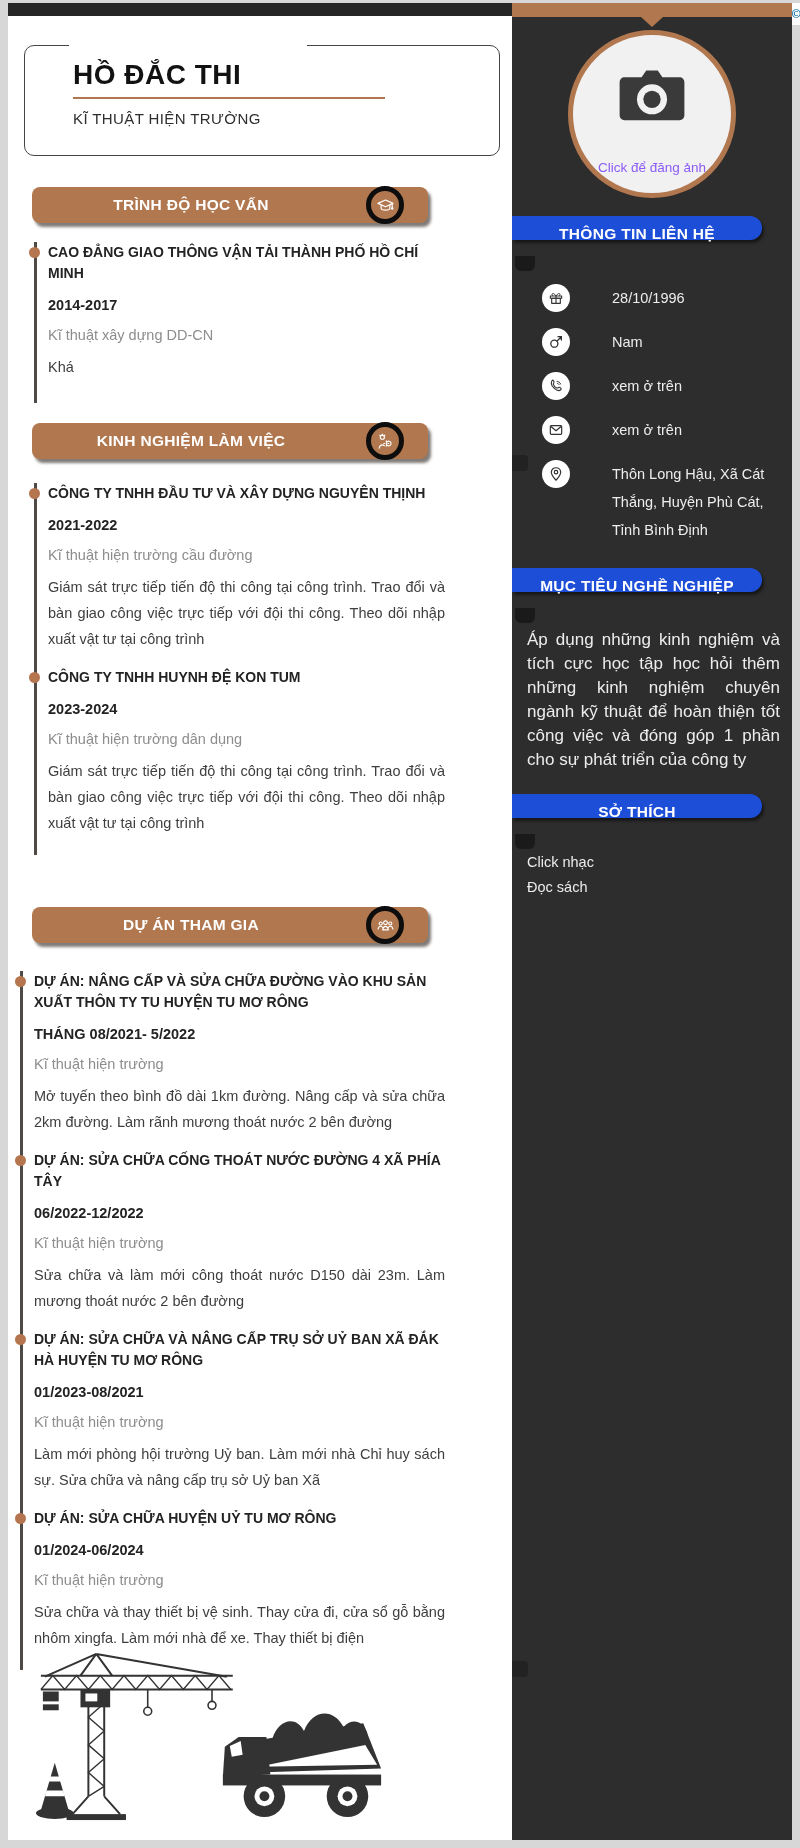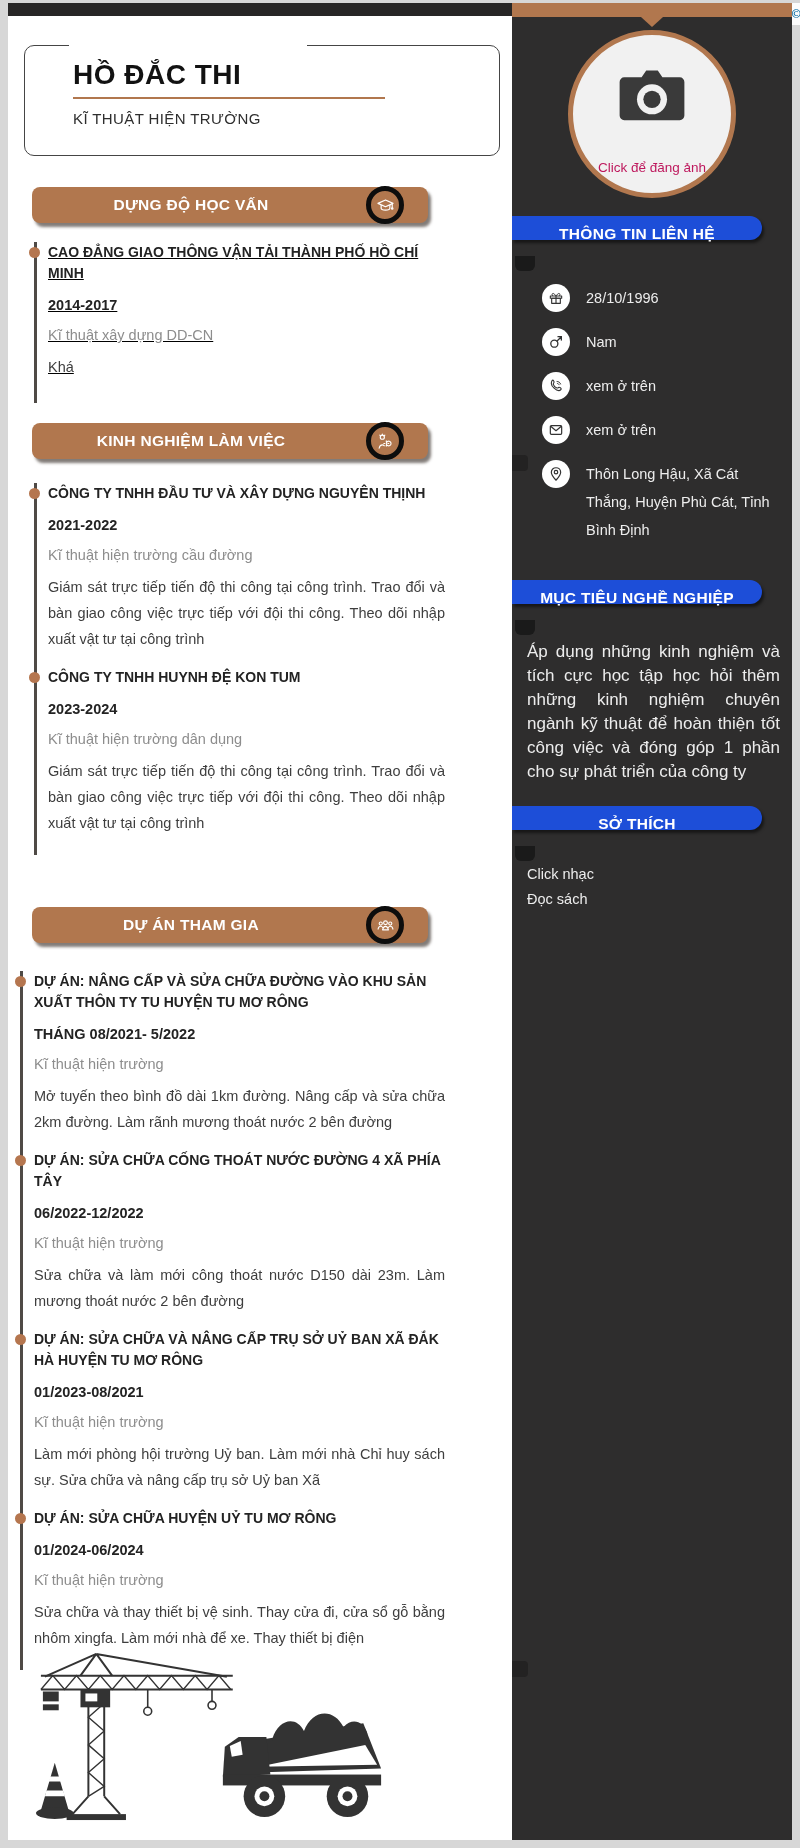--- a/index.html
+++ b/index.html
@@ -43,74 +43,74 @@
   .e-period{font-size:14.5px;font-weight:700;color:#232323;margin:0 0 14px 0;}
   .e-role{font-size:14.5px;color:#8d8d8d;margin:0 0 11px 0;}
   .e-desc{font-size:14.5px;color:#3e3e3e;line-height:26px;text-align:justify;margin:0 0 15px 0;}
 
   .illustration{position:absolute;left:18px;bottom:16px;width:372px;height:178px;}
 
   
   .photo-wrap{width:158px;height:158px;border:5px solid #b1774e;border-radius:50%;background:#f1f1f1;
     margin:13px auto 0 auto;position:relative;cursor:pointer;}
   .photo-wrap svg{position:absolute;left:50%;top:34px;transform:translateX(-50%);}
-  .photo-caption{position:absolute;left:0;right:0;bottom:18px;text-align:center;font-size:13.5px;color:#be185d;}
+  .photo-caption{position:absolute;left:0;right:0;bottom:18px;text-align:center;font-size:13.5px;color:#8b5cf6;}
 
   .ribbon-r{position:relative;width:250px;height:24px;background:#1d4ed8;border-radius:0 18px 18px 0;
     box-shadow:2px 3px 3px rgba(0,0,0,.5);}
   .ribbon-r .lbl{display:block;line-height:36px;text-align:center;color:#ffffff;font-weight:700;
     font-size:15.5px;letter-spacing:.3px;}
   .fold{position:absolute;left:3px;top:40px;width:20px;height:15px;background:#1a1a1a;border-radius:0 0 6px 6px;}
   .notch{position:absolute;left:0;width:16px;height:16px;background:#232222;border-radius:0 4px 4px 0;}
 
   .contact-list{margin:44px 0 0 30px;}
-  .c-row{display:flex;align-items:flex-start;margin-bottom:16px;}
+  .c-row{display:flex;align-items:flex-start;margin-bottom:16px;gap:26px;}
   .c-ico{flex:0 0 28px;width:28px;height:28px;border-radius:50%;background:#ffffff;display:flex;
     align-items:center;justify-content:center;margin-right:16px;}
   .c-ico svg{width:16px;height:16px;}
   .c-txt{font-size:14.5px;color:#ededed;line-height:28px;max-width:196px;}
   .c-txt.multi{line-height:28px;}
 
   .objective{margin:36px 12px 0 15px;font-size:17px;color:#ededed;line-height:24px;text-align:justify;}
   .hobbies{margin:32px 0 0 15px;}
   .hobby{font-size:14.5px;color:#ededed;line-height:25px;}
 
   .mt-r1{margin-top:18px;}
-  .mt-r2{margin-top:36px;}
+  .mt-r2{margin-top:24px;}
   .mt-r3{margin-top:22px;}
 </style>
 </head>
 <body>
 
 <div class="page">
   <div class="sheet">
     <div class="main">
 
       <div class="col-left">
         <div class="topbar-dark"></div>
 
         <div class="namebox">
           <span class="gap"></span>
           <div class="name">HỒ ĐẮC THI</div>
           <div class="name-underline"></div>
           <div class="job-title">KĨ THUẬT HIỆN TRƯỜNG</div>
         </div>
 
         <div class="ribbon-l" style="margin-top:31px;">
-          <span class="lbl">DỰNG ĐỘ HỌC VẤN</span>
+          <span class="lbl">TRÌNH ĐỘ HỌC VẤN</span>
           <span class="rib-icon">
             <svg viewBox="0 0 24 24" fill="none" stroke="#ffffff" stroke-width="1.5" stroke-linejoin="round">
               <path d="M12 5L2.5 9.3 12 13.6l9.5-4.3z"></path>
               <path d="M6.5 11.3v4.2c0 1.2 2.5 2.4 5.5 2.4s5.5-1.2 5.5-2.4v-4.2"></path>
               <path d="M20.5 10v4.6" stroke-linecap="round"></path>
               <circle cx="20.5" cy="15.8" r="0.9"></circle>
             </svg>
           </span>
         </div>
-        <div class="timeline" style="margin-top:19px;padding-bottom:8px;text-decoration:underline;">
+        <div class="timeline" style="margin-top:19px;padding-bottom:8px;">
           <div class="entry">
             <span class="bullet"></span>
             <p class="e-title">CAO ĐẲNG GIAO THÔNG VẬN TẢI THÀNH PHỐ HỒ CHÍ MINH</p>
             <p class="e-period">2014-2017</p>
             <p class="e-role">Kĩ thuật xây dựng DD-CN</p>
             <p class="e-desc">Khá</p>
           </div>
         </div>
 
         <div class="ribbon-l" style="margin-top:20px;">

